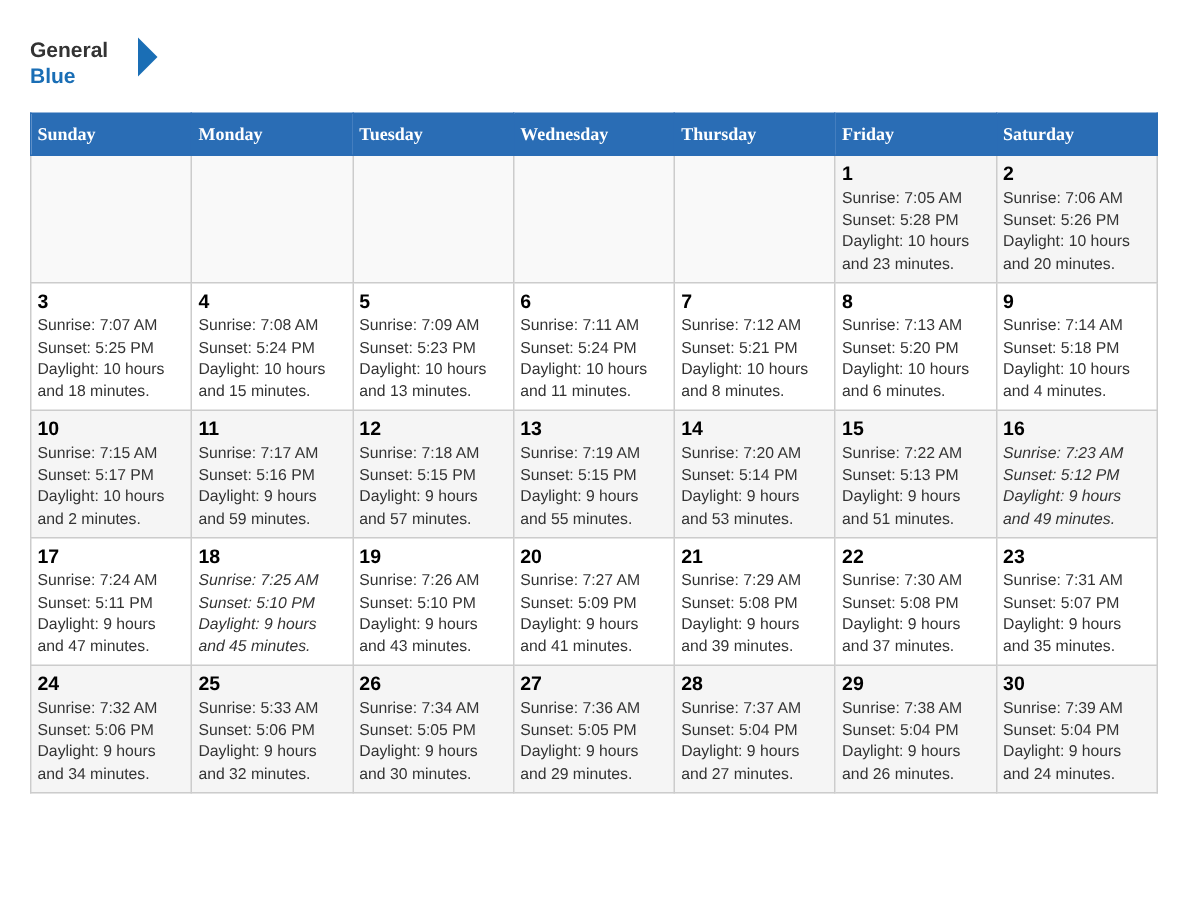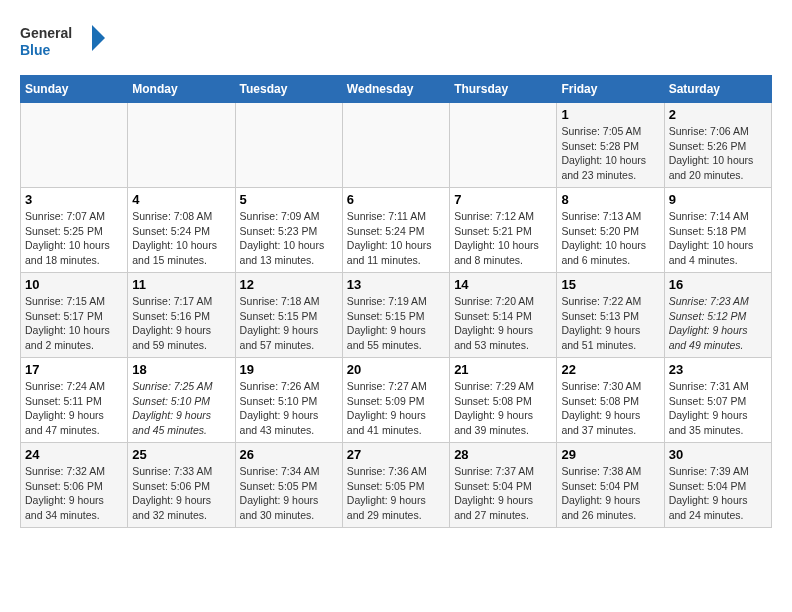--- a/index.html
+++ b/index.html
@@ -40,20 +40,21 @@
       border-collapse: collapse;
       font-size: 11px;
     }
     thead tr th {
       background-color: #2a6db5;
       color: #fff;
       padding: 6px 4px;
       text-align: left;
       font-size: 12px;
       border: 1px solid #2a6db5;
+      font-family: Liberation Serif, serif;
     }
     tbody tr td {
       border: 1px solid #ccc;
       vertical-align: top;
       padding: 4px;
       width: 107px;
       min-height: 80px;
       height: 85px;
       background: #fff;
     }
@@ -261,21 +262,21 @@
       </tr>
       <tr>
         <td>
           <span class="day-num">24</span>
           <div class="day-info" style="white-space: pre-line;">Sunrise: 7:32 AM
 Sunset: 5:06 PM
 Daylight: 9 hours and 34 minutes.</div>
         </td>
         <td>
           <span class="day-num">25</span>
-          <div class="day-info" style="white-space: pre-line;">Sunrise: 7:33 AM
+          <div class="day-info" style="white-space: pre-line;">Sunrise: 5:33 AM
 Sunset: 5:06 PM
 Daylight: 9 hours and 32 minutes.</div>
         </td>
         <td>
           <span class="day-num">26</span>
           <div class="day-info" style="white-space: pre-line;">Sunrise: 7:34 AM
 Sunset: 5:05 PM
 Daylight: 9 hours and 30 minutes.</div>
         </td>
         <td>

